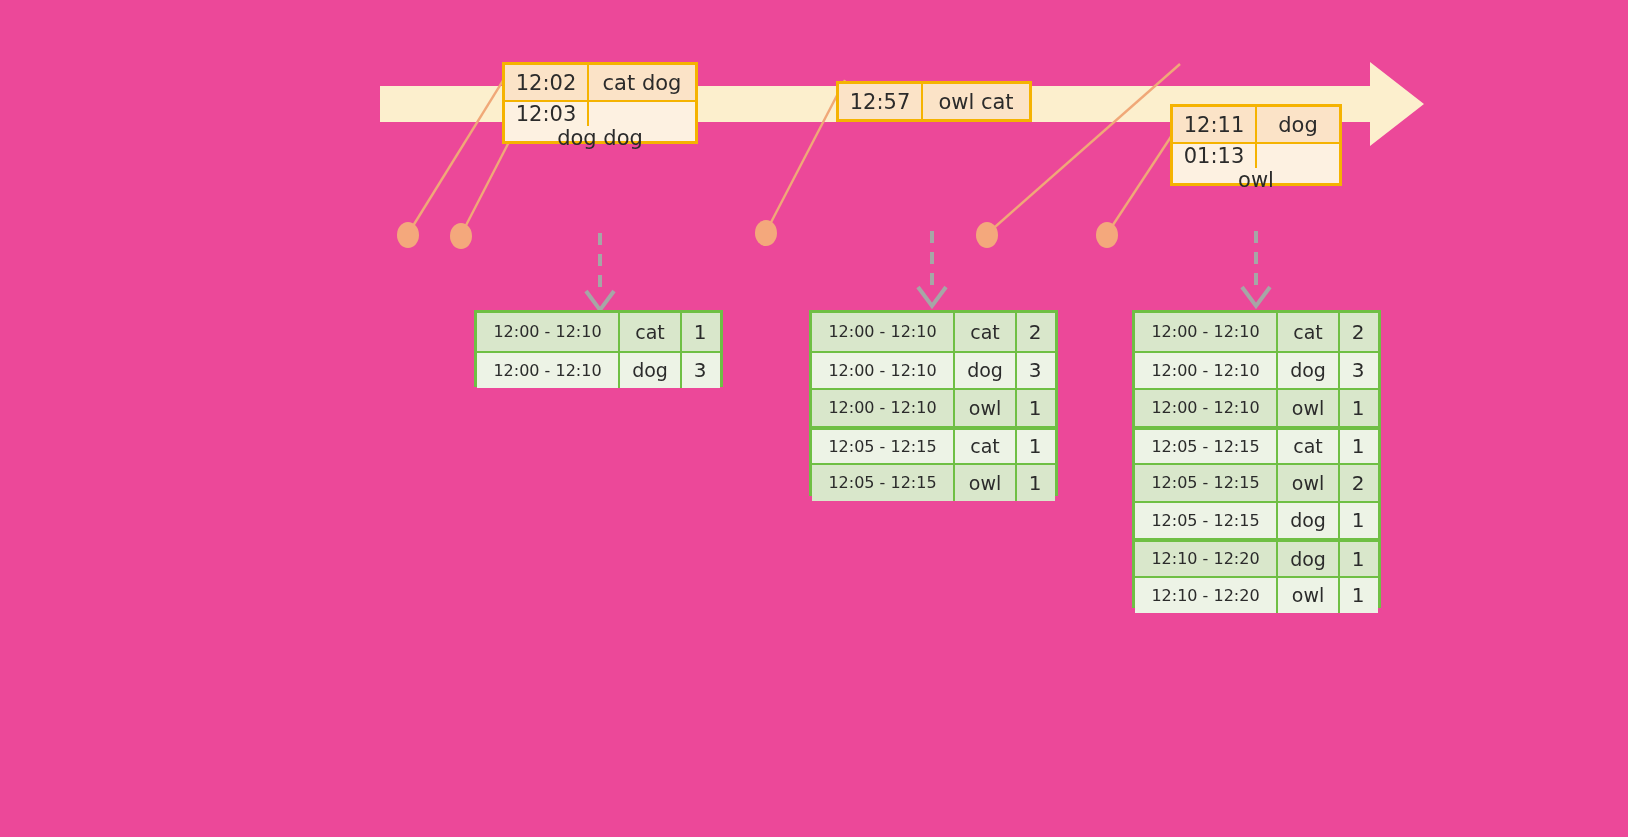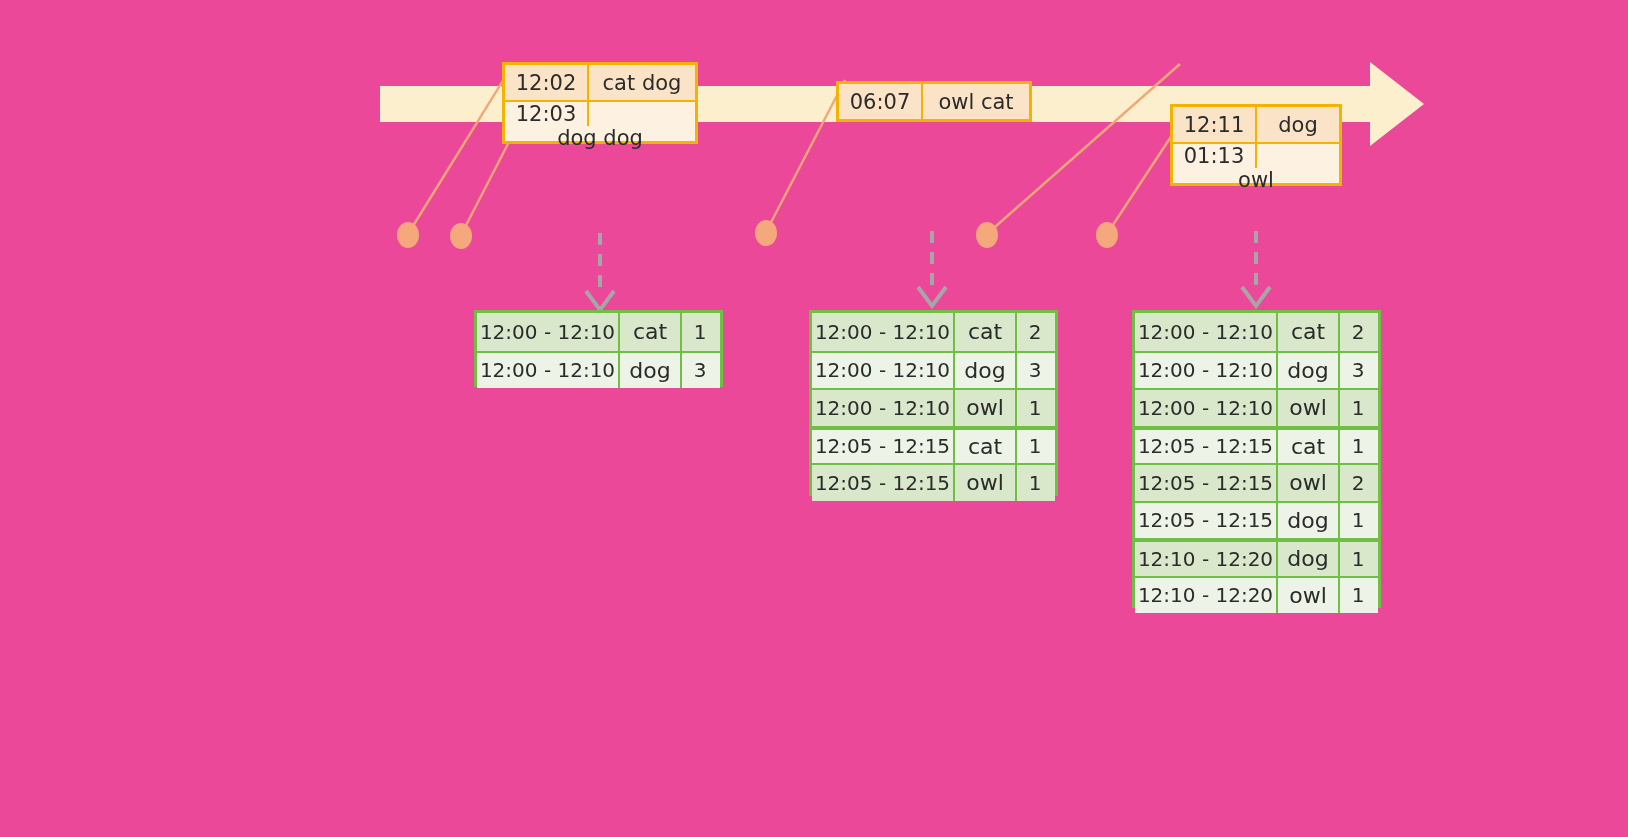--- a/index.html
+++ b/index.html
@@ -75,31 +75,31 @@
     box-sizing: border-box;
   }
   .rt-row.odd  { background: #D9E7CB; }
   .rt-row.even { background: #EDF3E6; }
   .rt-row + .rt-row { border-top: 2px solid #6FBF44; }
   .rt-row.group-start { border-top: 4px solid #6FBF44; }
   .rt-win {
     display: flex;
     align-items: center;
     justify-content: center;
-    font-size: 20px;
+    font-size: 16px;
     color: #2b2b2b;
     border-right: 2px solid #6FBF44;
     box-sizing: border-box;
   }
   .rt-word {
     width: 62px;
     display: flex;
     align-items: center;
     justify-content: center;
-    font-size: 22px;
+    font-size: 19px;
     color: #2b2b2b;
     border-right: 2px solid #6FBF44;
     box-sizing: border-box;
   }
   .rt-count {
     width: 36px;
     display: flex;
     align-items: center;
     justify-content: center;
     font-size: 20px;
@@ -152,21 +152,21 @@
       <div class="ev-words">cat dog</div>
     </div>
     <div class="event-row shade-b">
       <div class="ev-time">12:03</div>
       <div class="ev-words">dog dog</div>
     </div>
   </div>
 
   <div class="event-box" style="left:836px; top:81px; width:196px; height:41px;">
     <div class="event-row shade-a">
-      <div class="ev-time">06:07</div>
+      <div class="ev-time">12:57</div>
       <div class="ev-words">owl cat</div>
     </div>
   </div>
 
   <div class="event-box" style="left:1170px; top:60px; width:172px; height:82px;margin-top:44px;">
     <div class="event-row shade-a">
       <div class="ev-time">12:11</div>
       <div class="ev-words">dog</div>
     </div>
     <div class="event-row shade-b">

